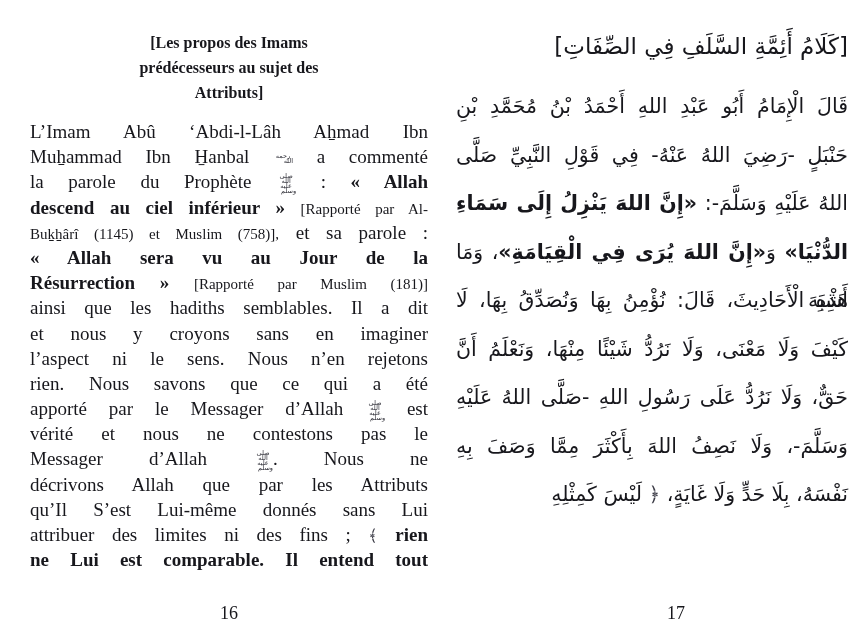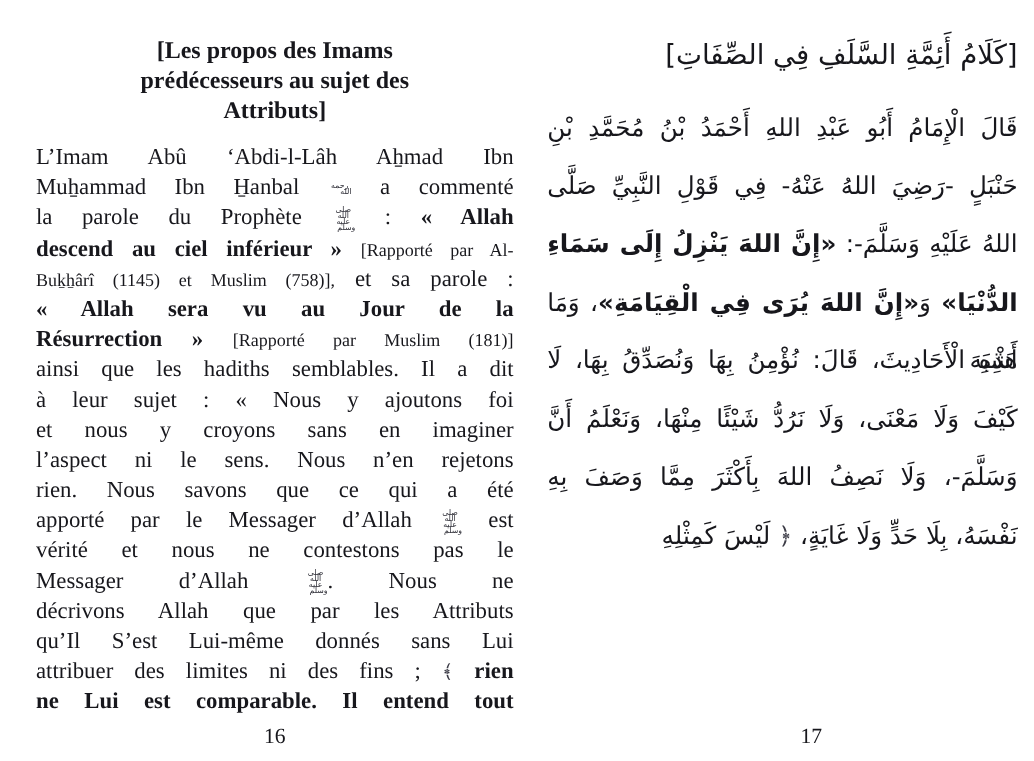--- a/index.html
+++ b/index.html
@@ -11,21 +11,21 @@
   body {
     position: relative;
     font-family: "Liberation Serif", "DejaVu Serif", serif;
     color: #17171c;
   }
 
   
   .page-left { position: absolute; left: 30px; top: 30px; width: 398px; }
   .pl-title {
     font-weight: bold;
-    font-size: 20px;
+    font-size: 16px;
     line-height: 25px;
     text-align: center;
   }
   .pl-body { margin-top: 14px; }
   .fr-line {
     font-size: 19px;
     line-height: 25.2px;
     height: 25.2px;
     text-align: justify;
     text-align-last: justify;
@@ -92,21 +92,20 @@
     </div>
   <div class="pl-body">
       <div class="fr-line"><span>L’Imam Abû ‘Abdi-l-Lâh Aẖmad Ibn</span></div>
       <div class="fr-line"><span>Muẖammad Ibn H̱anbal </span><span class="seg-stamp">رحمه الله</span><span> a commenté</span></div>
       <div class="fr-line"><span>la parole du Prophète </span><span class="seg-stamp">صلى الله عليه وسلم</span><span> : </span><span class="seg-b">« Allah</span></div>
       <div class="fr-line"><span class="seg-b">descend au ciel inférieur »</span><span> </span><span class="seg-ref">[Rapporté par Al-</span></div>
       <div class="fr-line"><span class="seg-ref">Buḵẖârî (1145) et Muslim (758)],</span><span> et sa parole :</span></div>
       <div class="fr-line"><span class="seg-b">« Allah sera vu au Jour de la</span></div>
       <div class="fr-line"><span class="seg-b">Résurrection »</span><span> </span><span class="seg-ref">[Rapporté par Muslim (181)]</span></div>
       <div class="fr-line"><span>ainsi que les hadiths semblables. Il a dit</span></div>
-      <div class="fr-line"><span>à leur sujet : « Nous y ajoutons foi</span></div>
       <div class="fr-line"><span>et nous y croyons sans en imaginer</span></div>
       <div class="fr-line"><span>l’aspect ni le sens. Nous n’en rejetons</span></div>
       <div class="fr-line"><span>rien. Nous savons que ce qui a été</span></div>
       <div class="fr-line"><span>apporté par le Messager d’Allah </span><span class="seg-stamp">صلى الله عليه وسلم</span><span> est</span></div>
       <div class="fr-line"><span>vérité et nous ne contestons pas le</span></div>
       <div class="fr-line"><span>Messager d’Allah </span><span class="seg-stamp">صلى الله عليه وسلم</span><span>. Nous ne</span></div>
       <div class="fr-line"><span>décrivons Allah que par les Attributs</span></div>
       <div class="fr-line"><span>qu’Il S’est Lui-même donnés sans Lui</span></div>
       <div class="fr-line"><span>attribuer des limites ni des fins ; </span><span class="seg-orn">﴾</span><span class="seg-b"> rien</span></div>
       <div class="fr-line"><span class="seg-b">ne Lui est comparable. Il entend tout</span></div>
@@ -116,17 +115,18 @@
 
 <div class="page-right">
   <div class="pr-title">[كَلَامُ أَئِمَّةِ السَّلَفِ فِي الصِّفَاتِ]</div>
   <div class="pr-body">
       <div class="ar-line"><span>قَالَ الْإِمَامُ أَبُو عَبْدِ اللهِ أَحْمَدُ بْنُ مُحَمَّدِ بْنِ</span></div>
       <div class="ar-line"><span>حَنْبَلٍ -رَضِيَ اللهُ عَنْهُ- فِي قَوْلِ النَّبِيِّ صَلَّى</span></div>
       <div class="ar-line"><span>اللهُ عَلَيْهِ وَسَلَّمَ-: </span><span class="seg-b">«إِنَّ اللهَ يَنْزِلُ إِلَى سَمَاءِ</span></div>
       <div class="ar-line"><span class="seg-b">الدُّنْيَا»</span><span> وَ</span><span class="seg-b">«إِنَّ اللهَ يُرَى فِي الْقِيَامَةِ»</span><span>، وَمَا أَشْبَهَ</span></div>
       <div class="ar-line"><span>هَذِهِ الْأَحَادِيثَ، قَالَ: نُؤْمِنُ بِهَا وَنُصَدِّقُ بِهَا، لَا</span></div>
       <div class="ar-line"><span>كَيْفَ وَلَا مَعْنَى، وَلَا نَرُدُّ شَيْئًا مِنْهَا، وَنَعْلَمُ أَنَّ</span></div>
+      <div class="ar-line"><span>حَقٌّ، وَلَا نَرُدُّ عَلَى رَسُولِ اللهِ -صَلَّى اللهُ عَلَيْهِ</span></div>
       <div class="ar-line"><span>وَسَلَّمَ-، وَلَا نَصِفُ اللهَ بِأَكْثَرَ مِمَّا وَصَفَ بِهِ</span></div>
       <div class="ar-line"><span>نَفْسَهُ، بِلَا حَدٍّ وَلَا غَايَةٍ، </span><span class="seg-orn">﴿</span><span> لَيْسَ كَمِثْلِهِ</span></div>
     </div>
 </div>
 <div class="page-num pn-right">17</div>
 
 </body></html>

